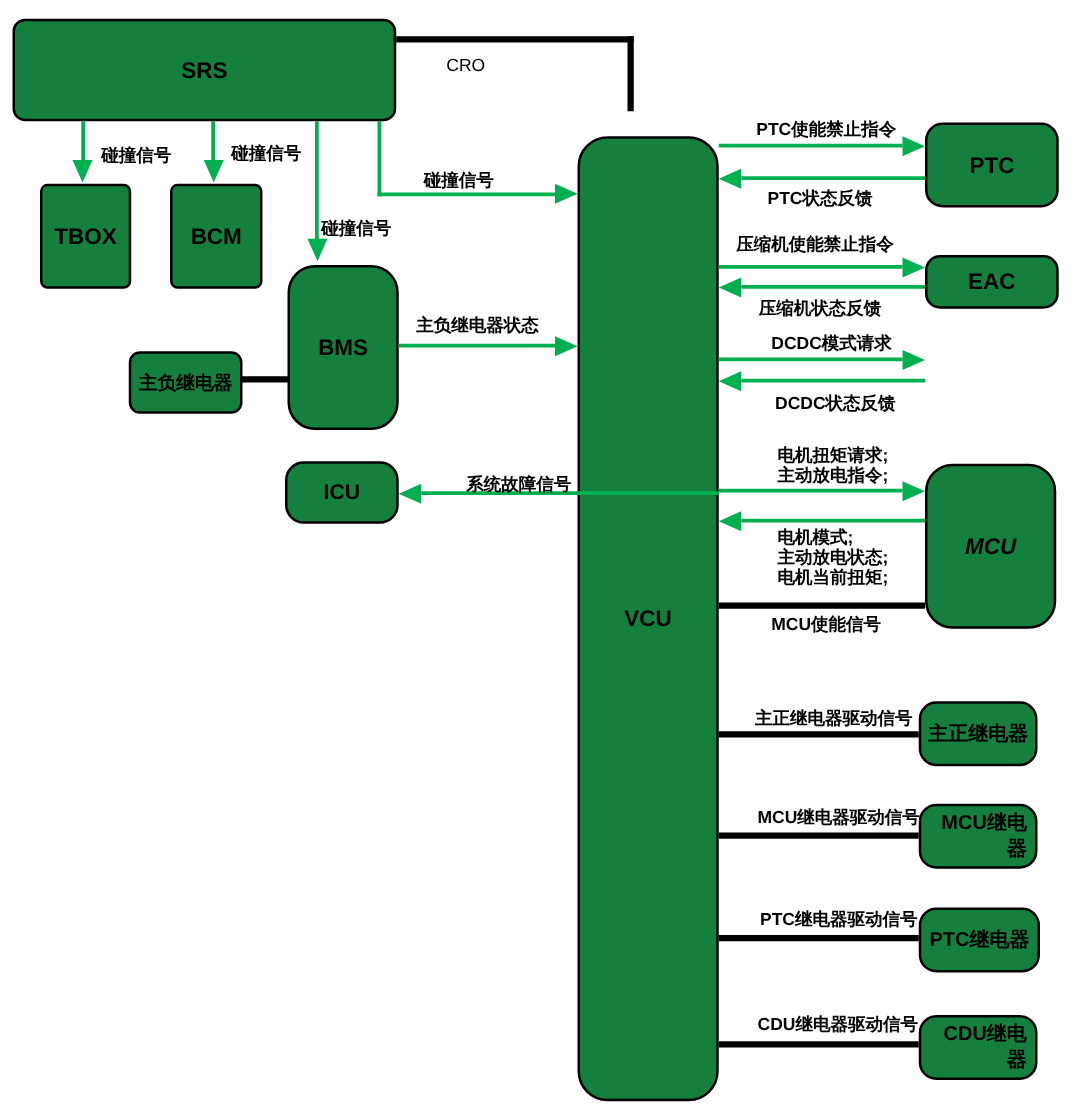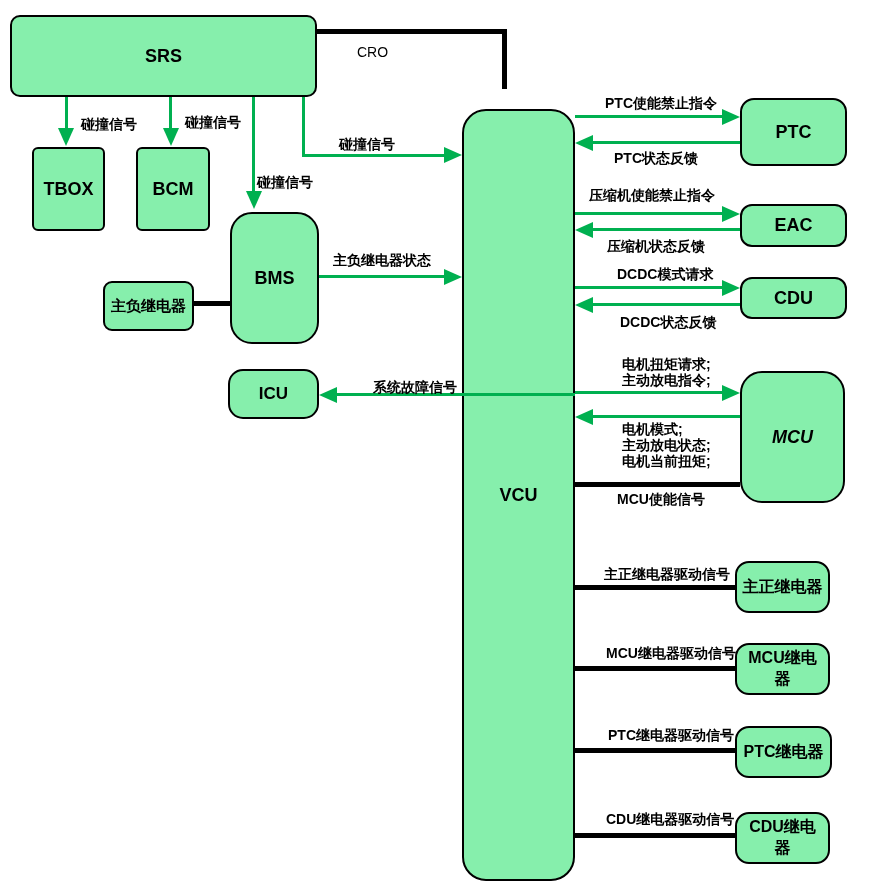--- a/index.html
+++ b/index.html
@@ -1,22 +1,22 @@
 <!DOCTYPE html>
 <html><head>
 <meta charset="utf-8">
 <style>
   html,body{margin:0;padding:0;background:#ffffff;}
   .canvas{
     position:relative;width:873px;height:888px;background:#ffffff;overflow:hidden;
     font-family:"Liberation Sans","DejaVu Sans",sans-serif;color:#000;
   }
   .box{
-    position:absolute;border:2px solid #000;background:#86efac;
-    display:flex;align-items:center;justify-content:center;text-align:center;
+    position:absolute;border:2px solid #000;background:#15803d;
+    display:flex;align-items:center;justify-content:center;text-align:right;
     font-weight:bold;box-sizing:border-box;
   }
   .gl{position:absolute;background:#00b050;}
   .kl{position:absolute;background:#000;}
   .ar{position:absolute;width:0;height:0;border:solid transparent;}
   .ar.r{border-width:8px 0 8px 18px;border-left-color:#00b050;}
   .ar.l{border-width:8px 18px 8px 0;border-right-color:#00b050;}
   .ar.d{border-width:18px 8px 0 8px;border-top-color:#00b050;}
   .lbl{
     position:absolute;font-size:14px;font-weight:600;color:#000;
@@ -48,23 +48,20 @@
     <span>ICU</span>
   </div>
   <div class="box" style="left:462px;top:89px;width:113px;height:772px;border-radius:24px;font-size:18px;margin-top:20px;">
     <span>VCU</span>
   </div>
   <div class="box" style="left:740px;top:98px;width:107px;height:68px;border-radius:14px;font-size:18px;">
     <span>PTC</span>
   </div>
   <div class="box" style="left:740px;top:204px;width:107px;height:43px;border-radius:12px;font-size:18px;">
     <span>EAC</span>
-  </div>
-  <div class="box" style="left:740px;top:277px;width:107px;height:42px;border-radius:12px;font-size:18px;">
-    <span>CDU</span>
   </div>
   <div class="box" style="left:740px;top:371px;width:105px;height:132px;border-radius:22px;font-size:18px;font-style:italic;">
     <span>MCU</span>
   </div>
   <div class="box" style="left:735px;top:561px;width:95px;height:52px;border-radius:14px;font-size:16px;">
     <span>主正继电器</span>
   </div>
   <div class="box" style="left:735px;top:643px;width:95px;height:52px;border-radius:14px;font-size:16px;">
     <span style="display:inline-block;width:78px;">MCU继电器</span>
   </div>

